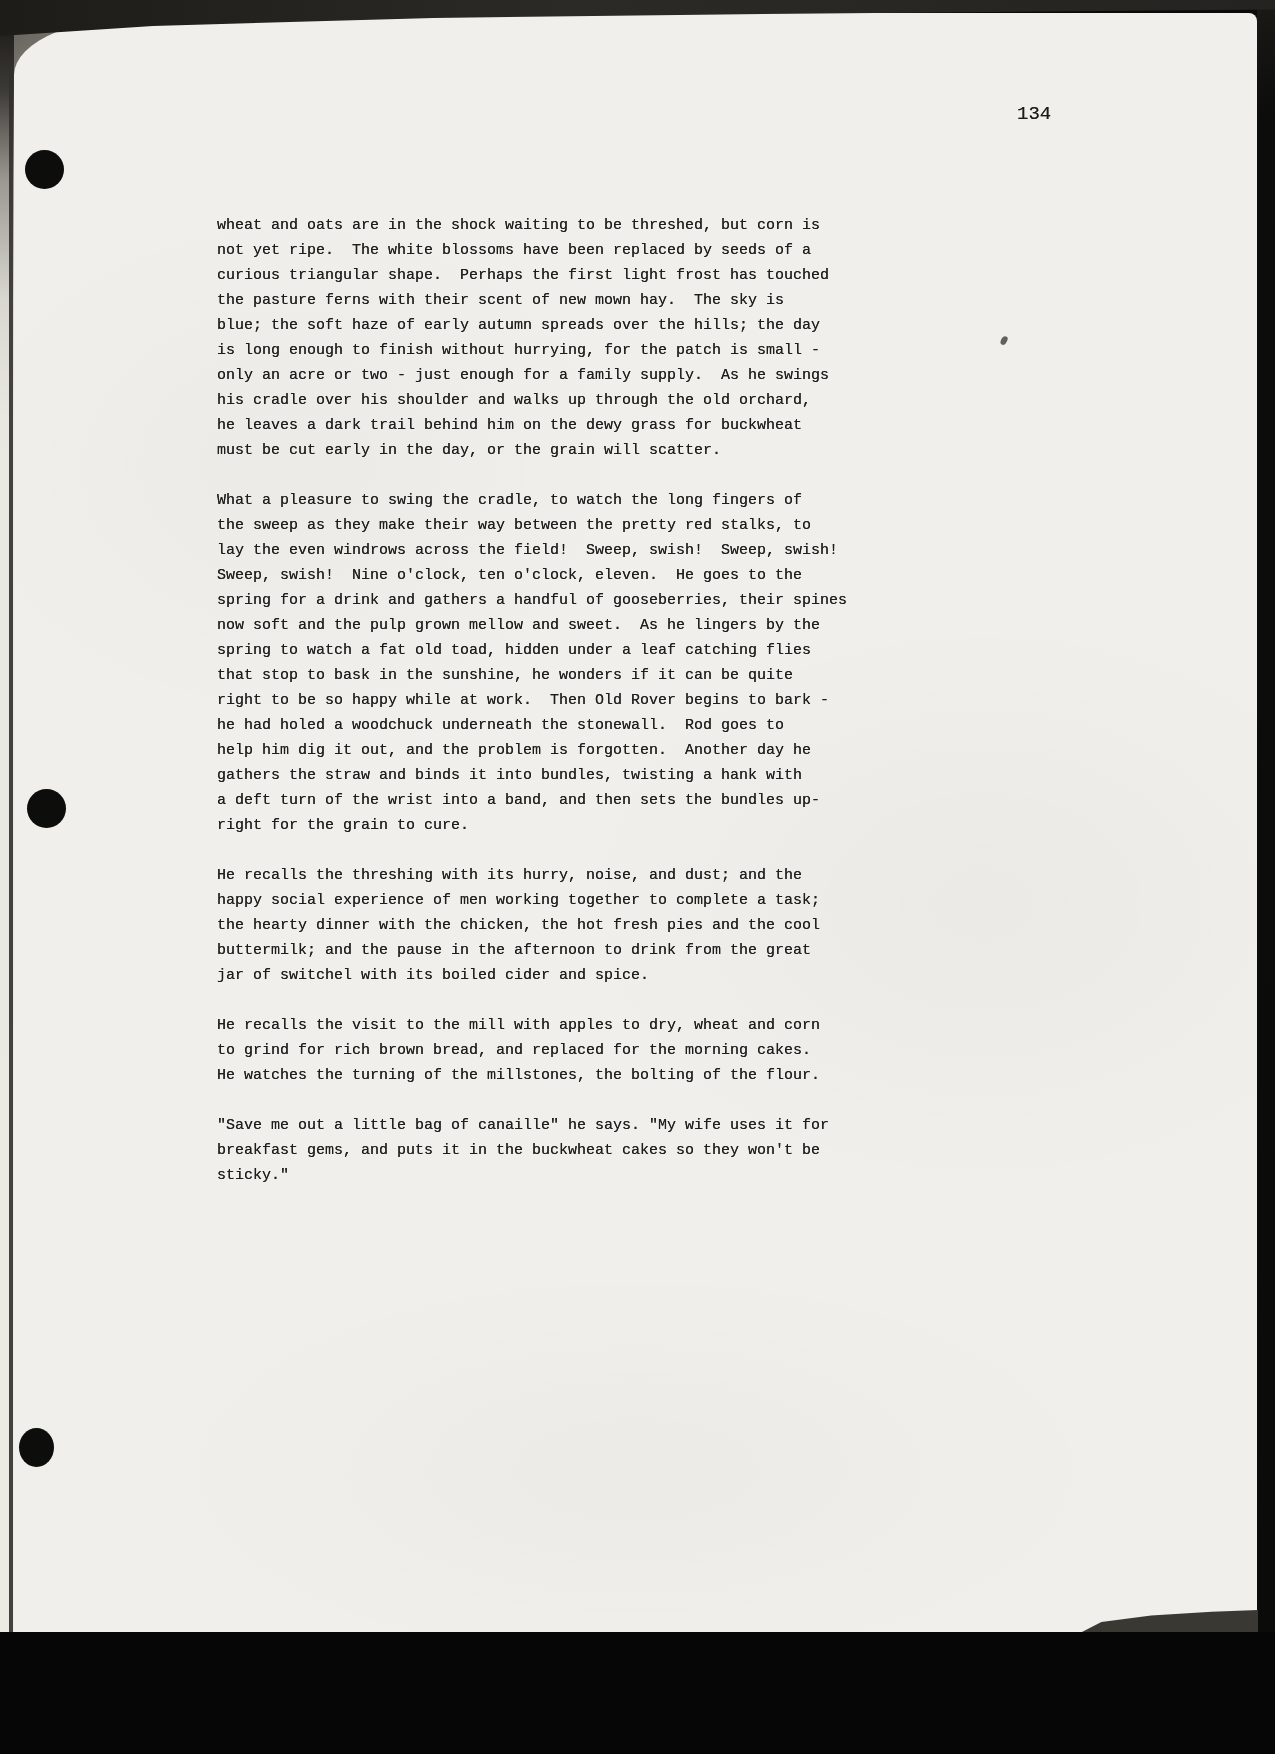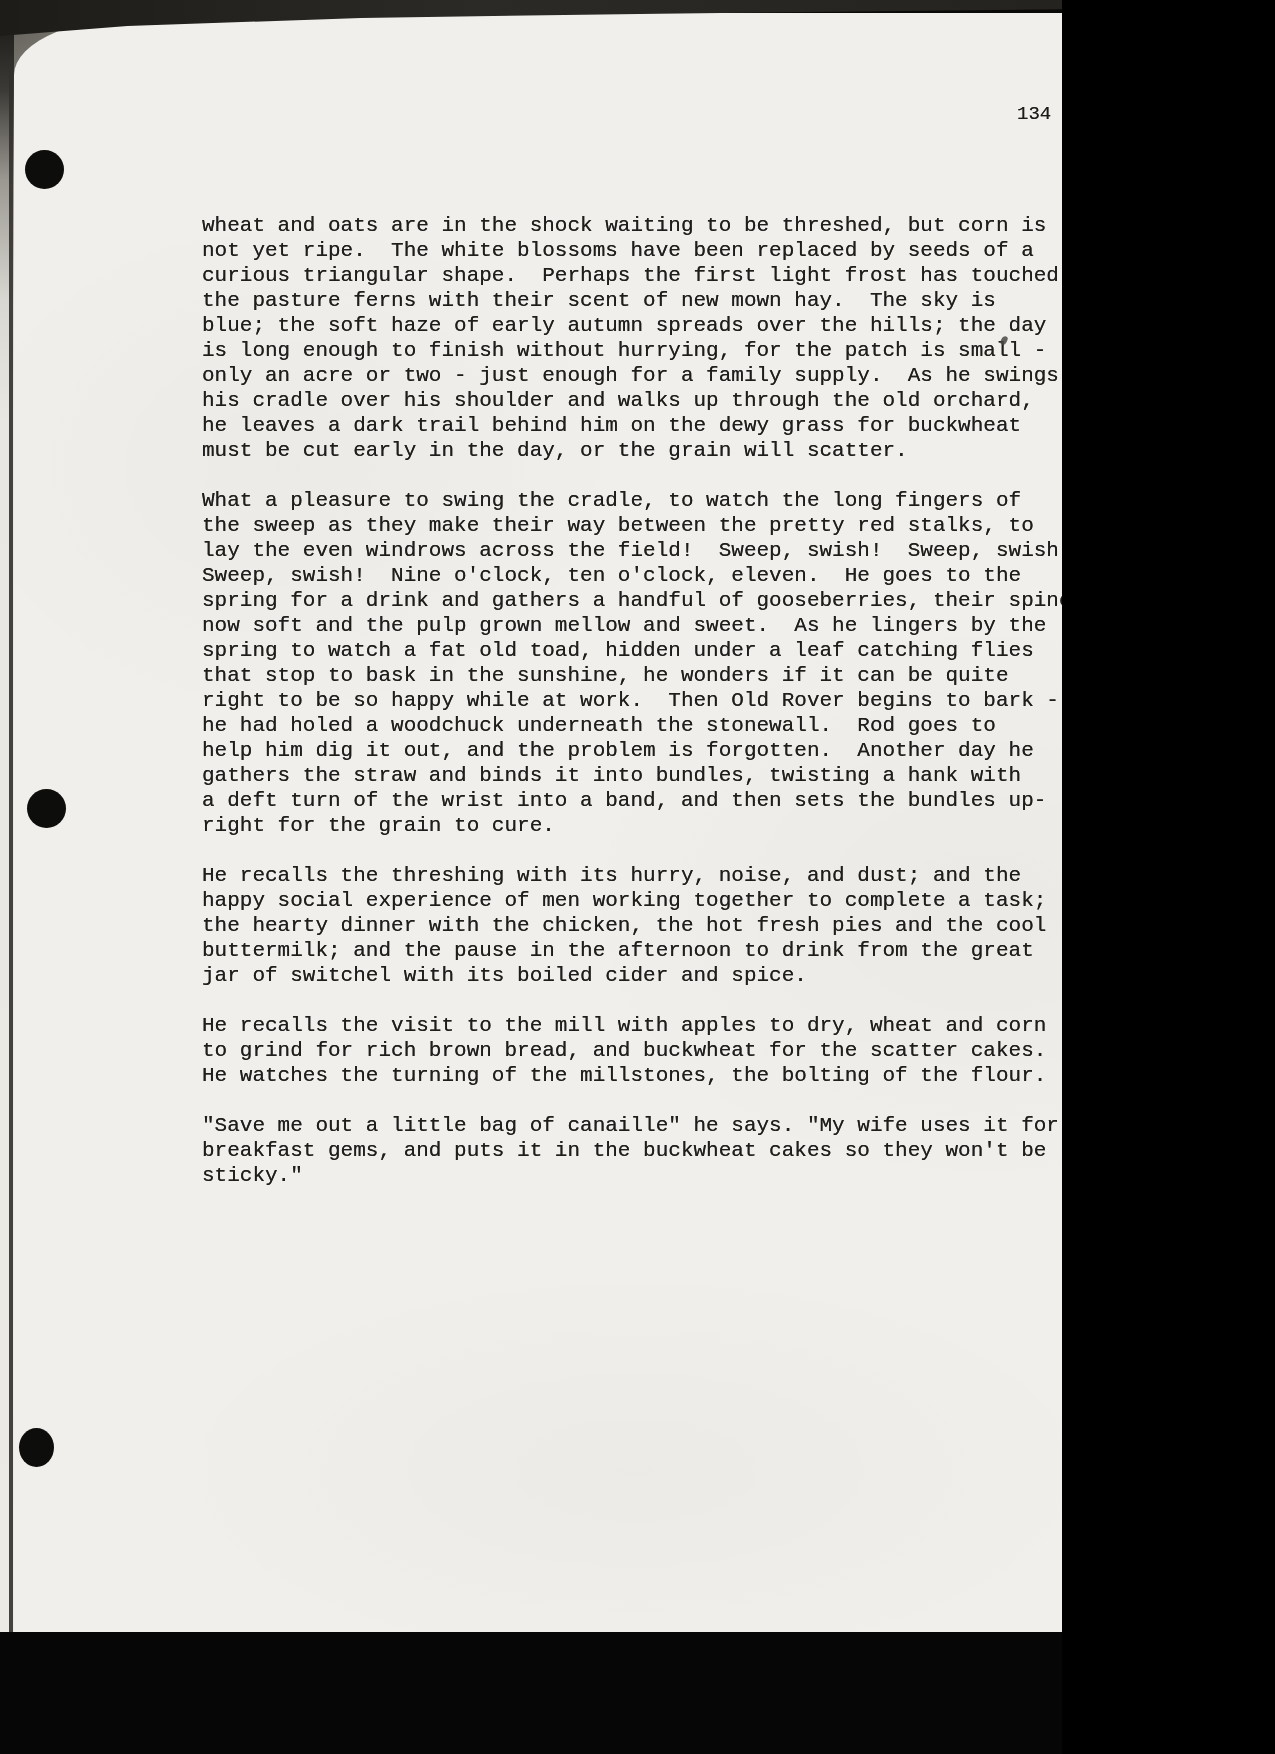--- a/index.html
+++ b/index.html
@@ -1,18 +1,18 @@
 <!DOCTYPE html>
 <html><head>
 <meta charset="utf-8">
 <style>
   html,body{margin:0;padding:0;background:#000;}
   .scan{
     position:relative;
-    width:1062px;height:1754px;
+    width:1275px;height:1754px;
     background:#0a0a09;
     overflow:hidden;
     font-family:"Liberation Mono","DejaVu Sans Mono",monospace;
   }
   
   .corner-shade{
     position:absolute;left:0;top:0;width:420px;height:130px;z-index:0;
     background:linear-gradient(150deg,#57544e 0%,#8d8a83 35%,#c2bfb8 70%,#ddd9d2 100%);
   }
   
@@ -61,22 +61,22 @@
   .hole-1{left:25px;top:150px;width:39px;height:39px;}
   .hole-2{left:27px;top:789px;width:39px;height:39px;}
   .hole-3{left:19px;top:1428px;width:35px;height:39px;}
   
   .page-number{
     position:absolute;left:1003px;top:90px;z-index:2;
     font-size:19px;color:#1d1c1a;
     text-shadow:0 0 0.6px rgba(20,20,18,0.75);
   }
   .text-block{
-    position:absolute;left:188px;top:200px;width:840px;z-index:2;
-    font-size:21px;line-height:25px;color:#1f1e1c;
+    position:absolute;left:203px;top:200px;width:840px;z-index:2;
+    font-size:15px;line-height:25px;color:#1f1e1c;
     text-shadow:0 0 0.6px rgba(25,24,22,0.8);
   }
   .text-block p{margin:0 0 25px 0;white-space:pre;}
   .text-block p:last-child{margin-bottom:0;}
   
   .speck{
     position:absolute;left:1001px;top:336px;width:6px;height:9px;z-index:2;
     background:#4a4844;border-radius:60% 40% 50% 50%;
     transform:rotate(24deg);opacity:.85;
   }
@@ -114,21 +114,21 @@
 help him dig it out, and the problem is forgotten.  Another day he
 gathers the straw and binds it into bundles, twisting a hank with
 a deft turn of the wrist into a band, and then sets the bundles up-
 right for the grain to cure.</p>
       <p>He recalls the threshing with its hurry, noise, and dust; and the
 happy social experience of men working together to complete a task;
 the hearty dinner with the chicken, the hot fresh pies and the cool
 buttermilk; and the pause in the afternoon to drink from the great
 jar of switchel with its boiled cider and spice.</p>
       <p>He recalls the visit to the mill with apples to dry, wheat and corn
-to grind for rich brown bread, and buckwheat for the scatter cakes.
+to grind for rich brown bread, and replaced for the morning cakes.
 He watches the turning of the millstones, the bolting of the flour.</p>
       <p>"Save me out a little bag of canaille" he says. "My wife uses it for
 breakfast gems, and puts it in the buckwheat cakes so they won't be
 sticky."</p>
     </div>
   </div>
 
   <div class="top-band"></div>
   <div class="left-gutter"></div>
   <div class="gutter-line"></div>

